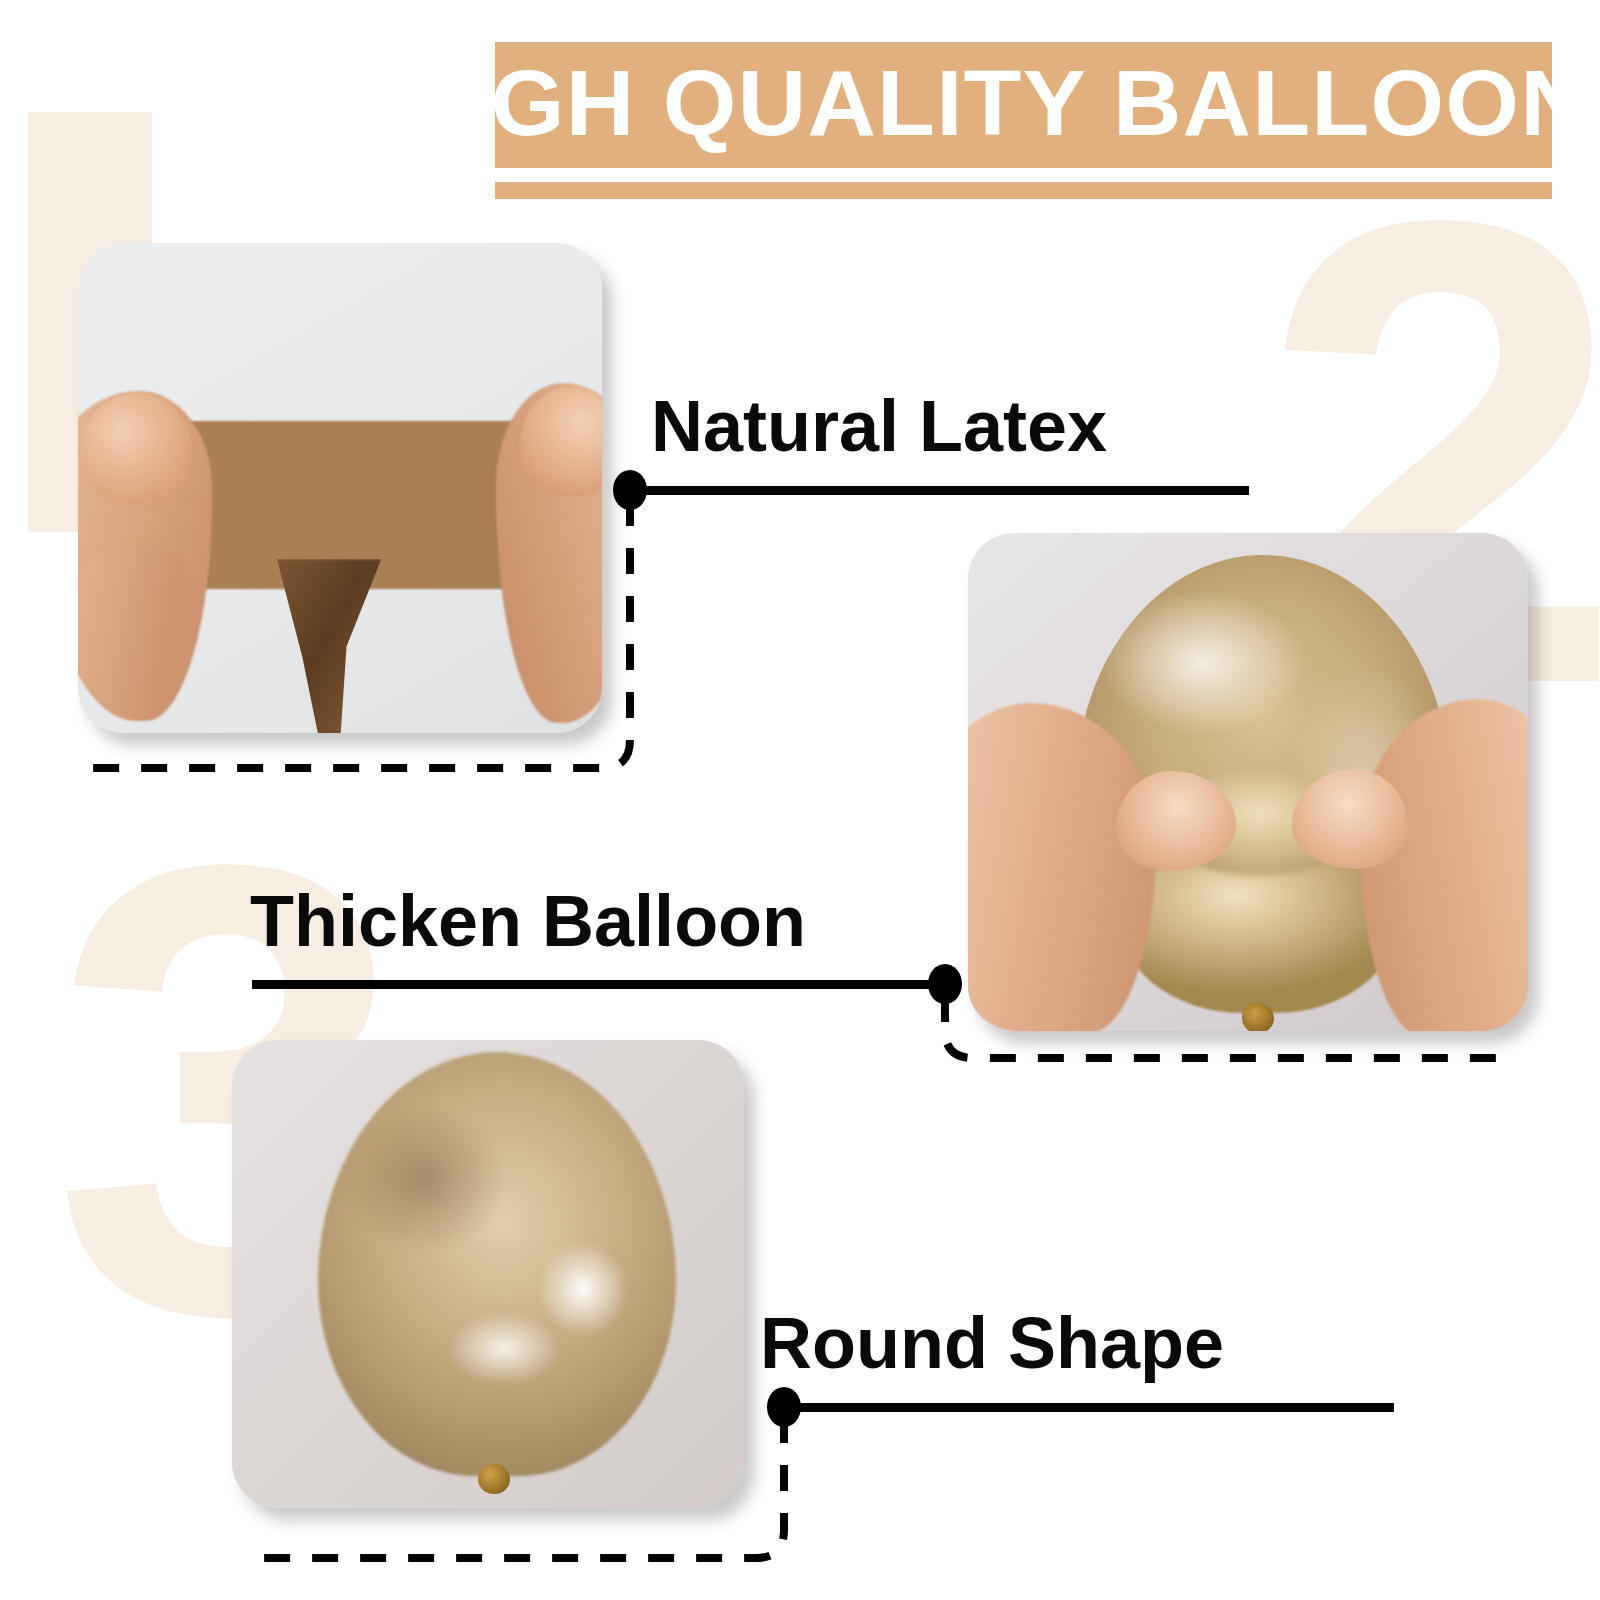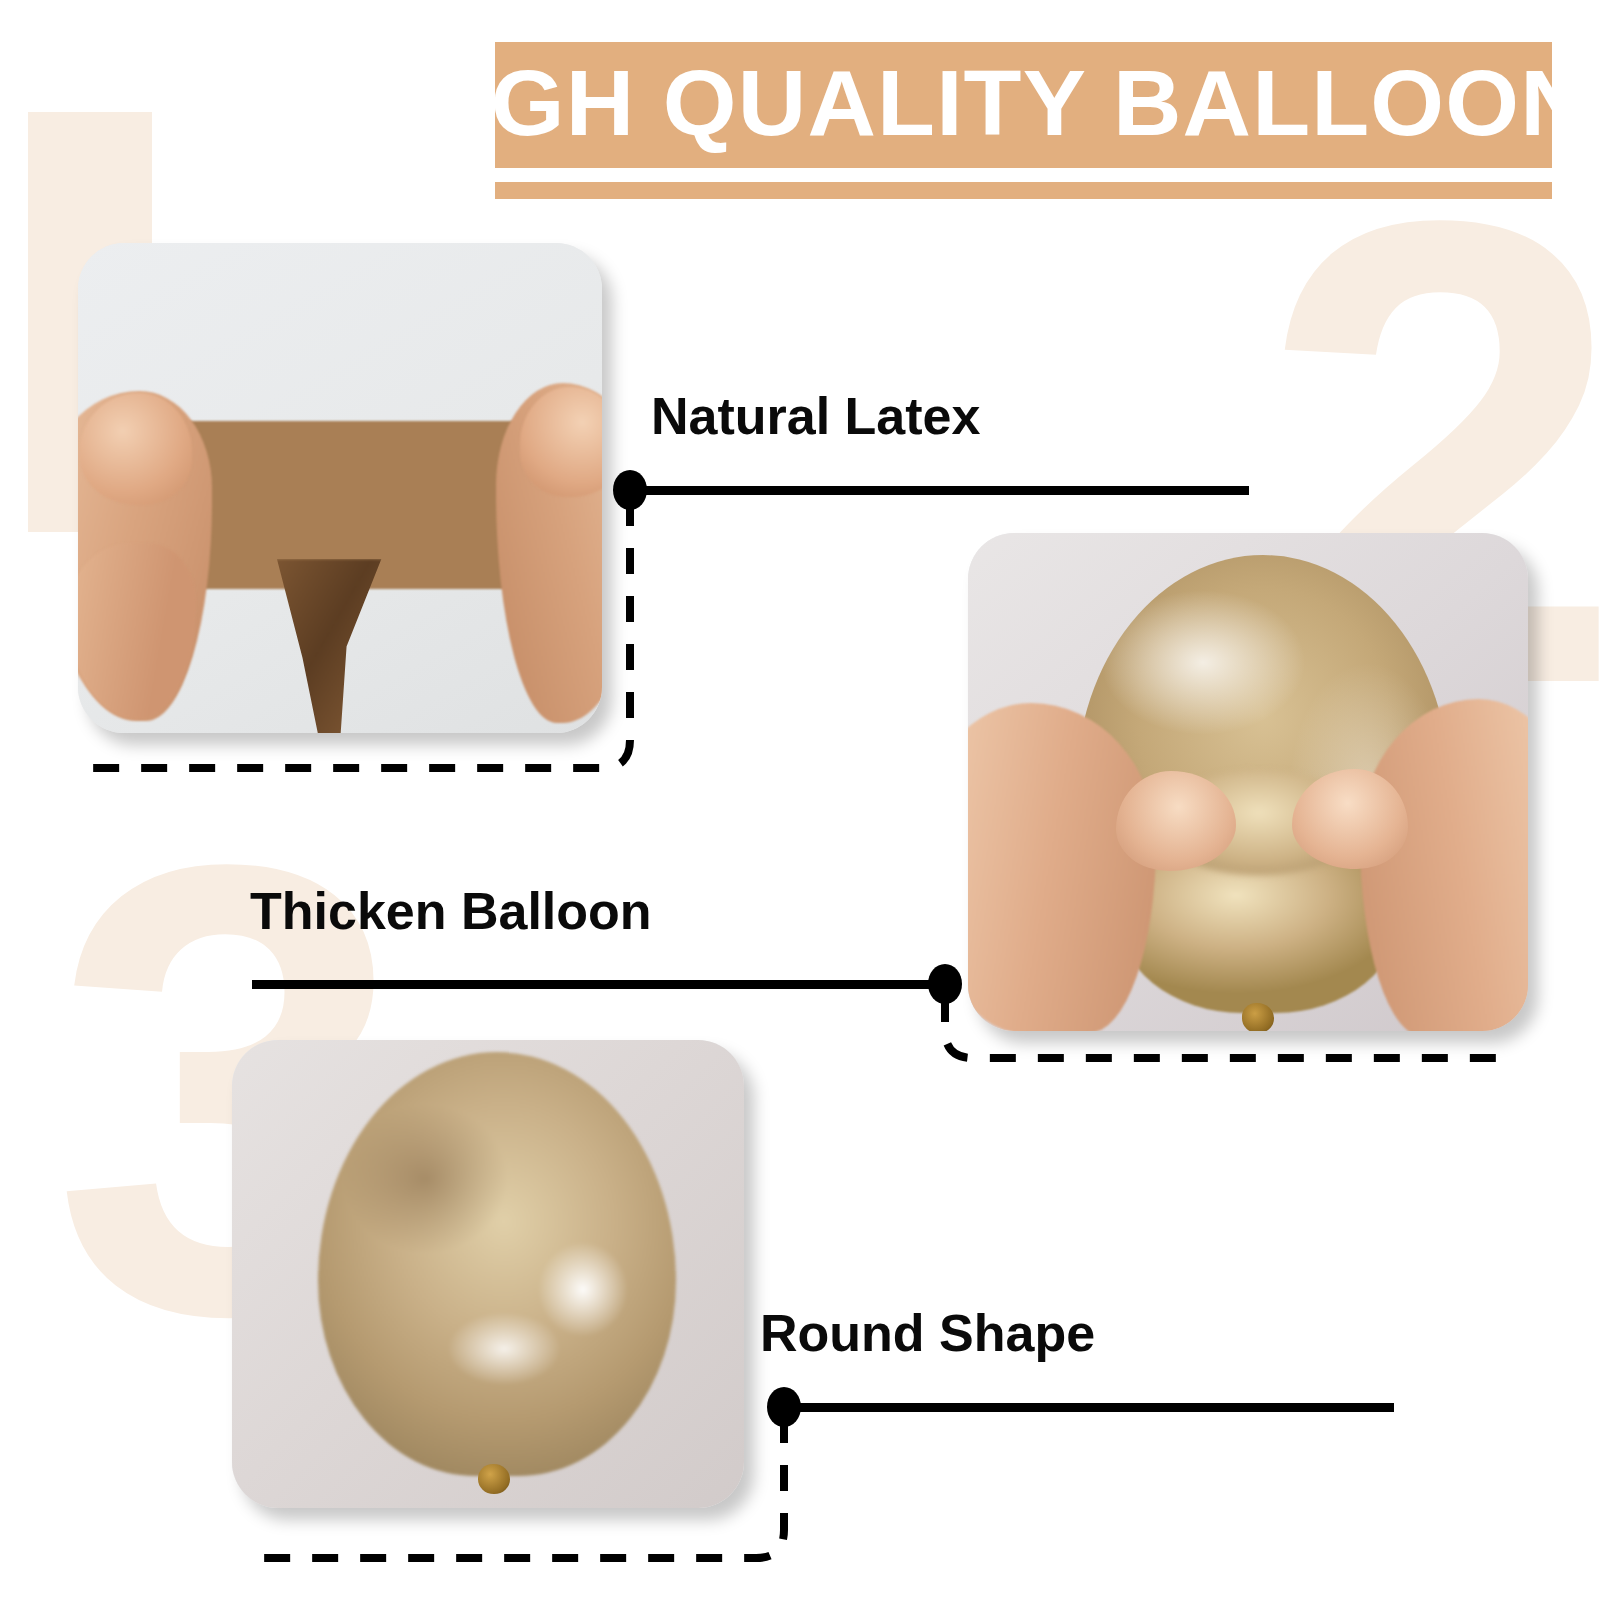--- a/index.html
+++ b/index.html
@@ -250,21 +250,21 @@
     filter: blur(0.6px);
   }
 
   
   .callout { position: absolute; z-index: 6; }
   .callout-text {
     position: absolute;
     color: #0a0a0a;
     font-family: "Liberation Sans Narrow", "Liberation Sans", sans-serif;
     font-weight: 700;
-    font-size: 52px;
+    font-size: 72px;
     line-height: 1;
     white-space: nowrap;
   }
   .rule {
     position: absolute;
     height: 9px;
     background: #000000;
   }
   .dot {
     position: absolute;

